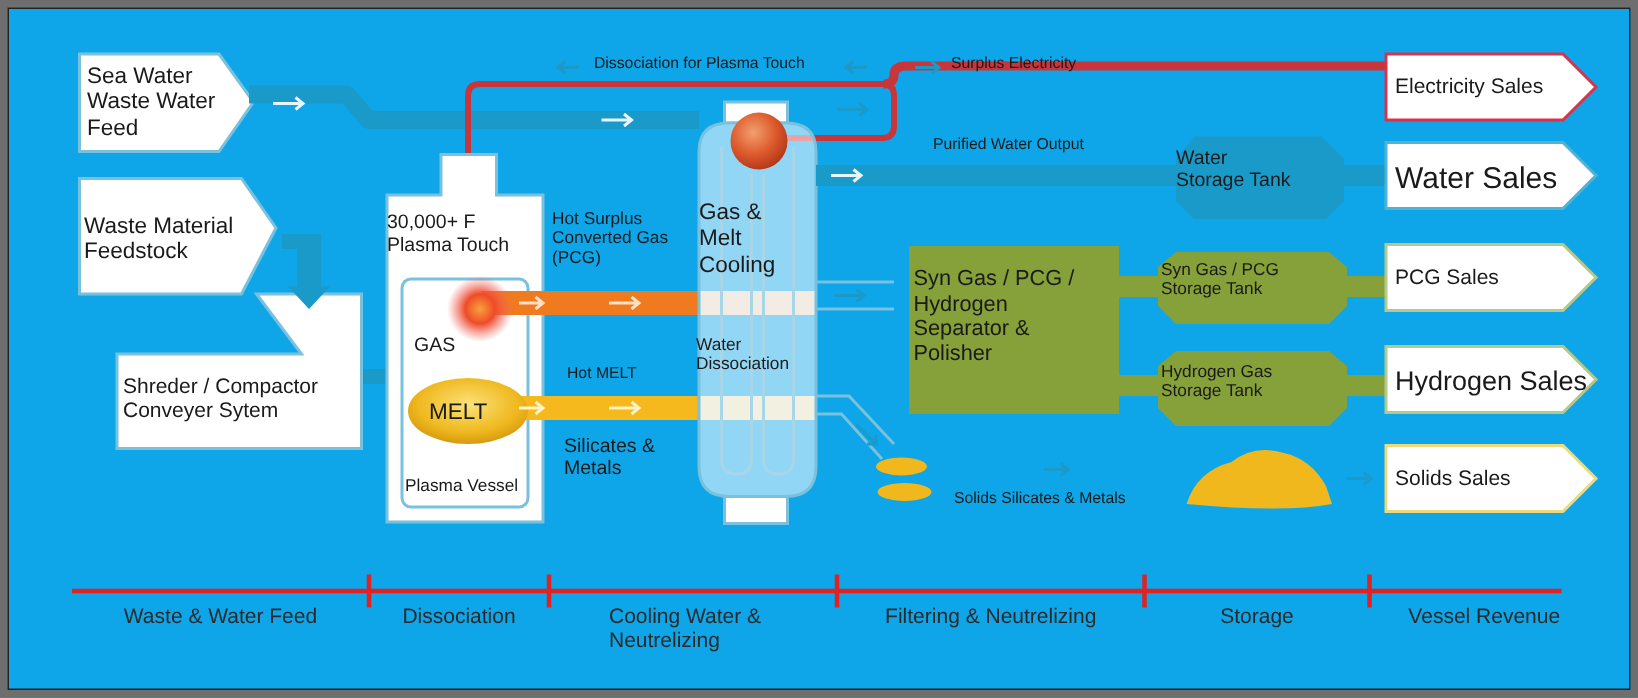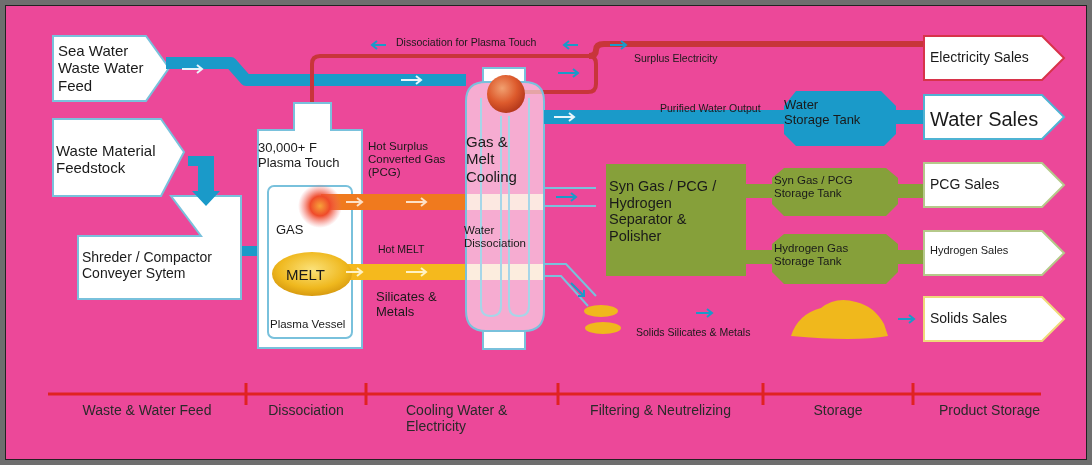--- a/index.html
+++ b/index.html
@@ -3,21 +3,21 @@
 <meta charset="utf-8">
 <style>
   html, body { margin: 0; padding: 0; }
   body {
     width: 1092px; height: 465px; overflow: hidden;
     background: #6e6e6e;
     font-family: "Liberation Sans", sans-serif;
   }
   #frame {
     position: absolute; left: 5px; top: 5px; width: 1082px; height: 455px;
-    background: #ec4899; border: 1px solid #222;
+    background: #0ea5e9; border: 1px solid #222;
     box-sizing: border-box;
   }
   svg { position: absolute; left: 0; top: 0; }
   .lbl { position: absolute; color: #1a1a1a; line-height: 1.15; white-space: nowrap; }
   .lbl.c { text-align: left; }
   .big { font-size: 15px; }
   .mid { font-size: 13px; }
   .sm  { font-size: 11.5px; }
   .xs  { font-size: 10.5px; }
   .stage { font-size: 14px; color: #2a2a2a; }
@@ -171,22 +171,22 @@
   <div>Converted Gas</div>
   <div>(PCG)</div>
 </div>
 <div class="lbl xs" style="left:372px;top:237px;">Hot MELT</div>
 <div class="lbl mid" style="left:370px;top:284px;">
   <div>Silicates &amp;</div>
   <div>Metals</div>
 </div>
 
 <div class="lbl xs" style="left:390px;top:30px;">Dissociation for Plasma Touch</div>
-<div class="lbl xs" style="left:628px;top:30px;margin-top:16px;">Surplus Electricity</div>
-<div class="lbl xs" style="left:616px;top:96px;margin-left:38px;">Purified Water Output</div>
+<div class="lbl xs" style="left:628px;top:30px;">Surplus Electricity</div>
+<div class="lbl xs" style="left:616px;top:84px;">Purified Water Output</div>
 <div class="lbl xs" style="left:630px;top:320px;">Solids Silicates &amp; Metals</div>
 
 <div class="lbl big c" style="left:460px;top:127px;width:78px;">
   <div>Gas &amp;</div>
   <div>Melt</div>
   <div>Cooling</div>
 </div>
 <div class="lbl sm c" style="left:458px;top:218px;width:82px;">
   <div>Water</div>
   <div>Dissociation</div>
@@ -209,38 +209,38 @@
 </div>
 <div class="lbl sm c" style="left:768px;top:236px;width:122px;">
   <div>Hydrogen Gas</div>
   <div>Storage Tank</div>
 </div>
 
 <div id="output-labels">
       <div class="lbl" style="left: 924px; top: 43px; font-size: 14px;">Electricity Sales</div>
       <div class="lbl" style="left: 924px; top: 102px; font-size: 20px;">Water Sales</div>
       <div class="lbl" style="left: 924px; top: 170px; font-size: 14px;">PCG Sales</div>
-      <div class="lbl" style="left: 924px; top: 238px; font-size: 11px;">Hydrogen Sales</div>
+      <div class="lbl" style="left: 924px; top: 238px; font-size: 18px;">Hydrogen Sales</div>
       <div class="lbl" style="left: 924px; top: 304px; font-size: 14px;">Solids Sales</div>
     </div>
 <div id="stage-labels">
       <div class="lbl stage" style="left: 42px; width: 198px; top: 396px; text-align: center;">
         <div>Waste &amp; Water Feed</div>
       </div>
       <div class="lbl stage" style="left: 240px; width: 120px; top: 396px; text-align: center;">
         <div>Dissociation</div>
       </div>
       <div class="lbl stage" style="left: 400px; width: auto; top: 396px; text-align: left;">
         <div>Cooling Water &amp;</div>
-        <div>Electricity</div>
+        <div>Neutrelizing</div>
       </div>
       <div class="lbl stage" style="left: 552px; width: 205px; top: 396px; text-align: center;">
         <div>Filtering &amp; Neutrelizing</div>
       </div>
       <div class="lbl stage" style="left: 757px; width: 150px; top: 396px; text-align: center;">
         <div>Storage</div>
       </div>
       <div class="lbl stage" style="left: 907px; width: 153px; top: 396px; text-align: center;">
-        <div>Product Storage</div>
+        <div>Vessel Revenue</div>
       </div>
     </div>
 
 </div>
 
 </body></html>

